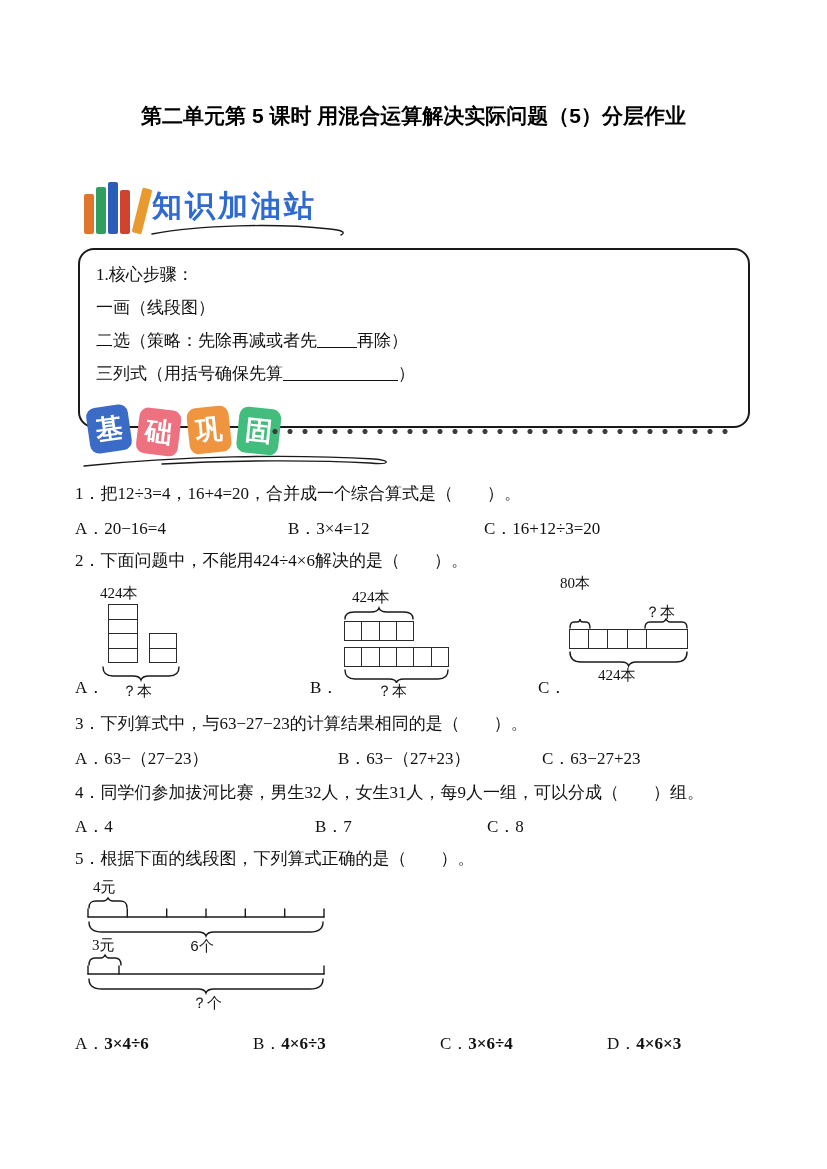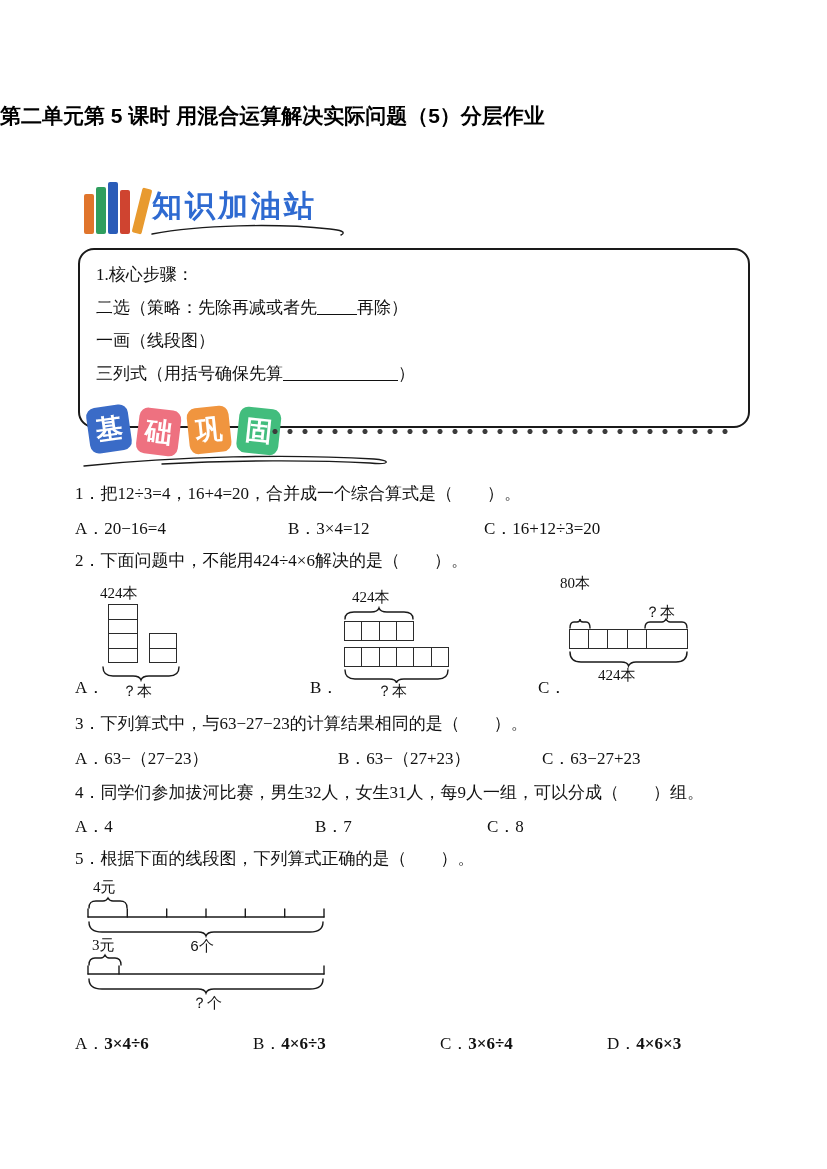--- a/index.html
+++ b/index.html
@@ -1,18 +1,18 @@
 <!DOCTYPE html>
 <html><head>
 <meta charset="utf-8">
 <style>
   html,body{margin:0;padding:0;background:#fff;}
   .page{position:relative;width:827px;height:1169px;margin:0 auto;background:#fff;
         font-family:"Liberation Serif",serif;color:#111;overflow:hidden;}
-  .title{position:absolute;top:102px;left:0;width:100%;
+  .title{position:absolute;top:102px;left:0;width:100%;text-align:center;
          font-family:"Liberation Sans",sans-serif;font-weight:bold;font-size:21px;color:#000;}
   
   .books{position:absolute;left:84px;top:182px;display:flex;align-items:flex-end;gap:2px;}
   .bk{width:10px;border-radius:2px;display:inline-block;}
   .b1{background:#e0752c;height:40px;}
   .b2{background:#2f9e5e;height:47px;}
   .b3{background:#2a5cb8;height:52px;}
   .b4{background:#cf4430;height:44px;}
   .b5{background:#e89a2f;height:46px;transform:rotate(14deg);margin-left:5px;}
   .kn-title{position:absolute;left:152px;top:186px;font-family:"Liberation Sans",sans-serif;
@@ -63,22 +63,22 @@
       <span class="bk b4"></span>
       <span class="bk b5"></span>
   </div>
   <div class="kn-title">知识加油站</div>
   <svg style="left:150px;top:222px;" width="205" height="18">
     <path d="M2,12 C50,3 125,1 180,7 C190,8 197,10 191,13" stroke-width="1.6"></path>
   </svg>
 
   <div class="kbox">
     <span class="kline">1.核心步骤：</span>
+    <span class="kline">一画（线段图）</span>
     <span class="kline"><span>二选（策略：先除再减或者先</span><span class="blank bw40"></span><span>再除）</span></span>
-    <span class="kline">一画（线段图）</span>
     <span class="kline"><span>三列式（用括号确保先算</span><span class="blank bw115"></span><span>）</span></span>
   </div>
 
   <div class="tiles">
     <span class="tile" style="background: rgb(58, 107, 199);">基</span>
     <span class="tile" style="background: rgb(238, 113, 128);">础</span>
     <span class="tile" style="background: rgb(240, 149, 63);">巩</span>
     <span class="tile" style="background: rgb(66, 189, 125);">固</span>
   </div>
   <svg style="left:82px;top:450px;" width="318" height="22">

